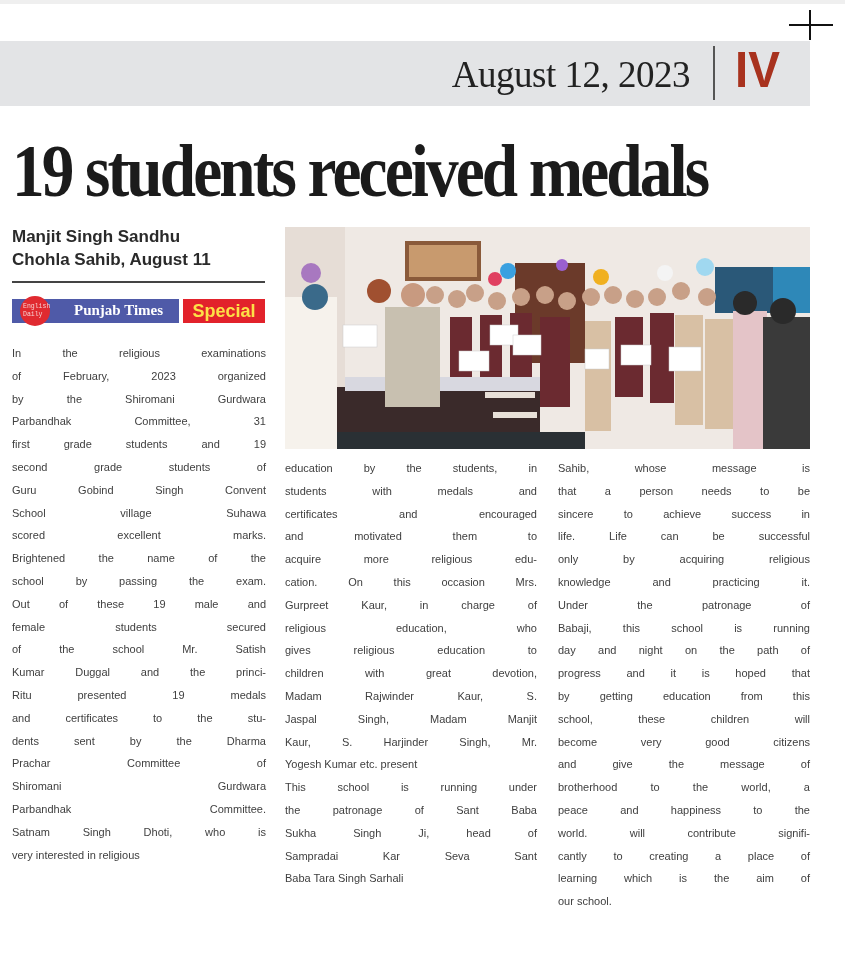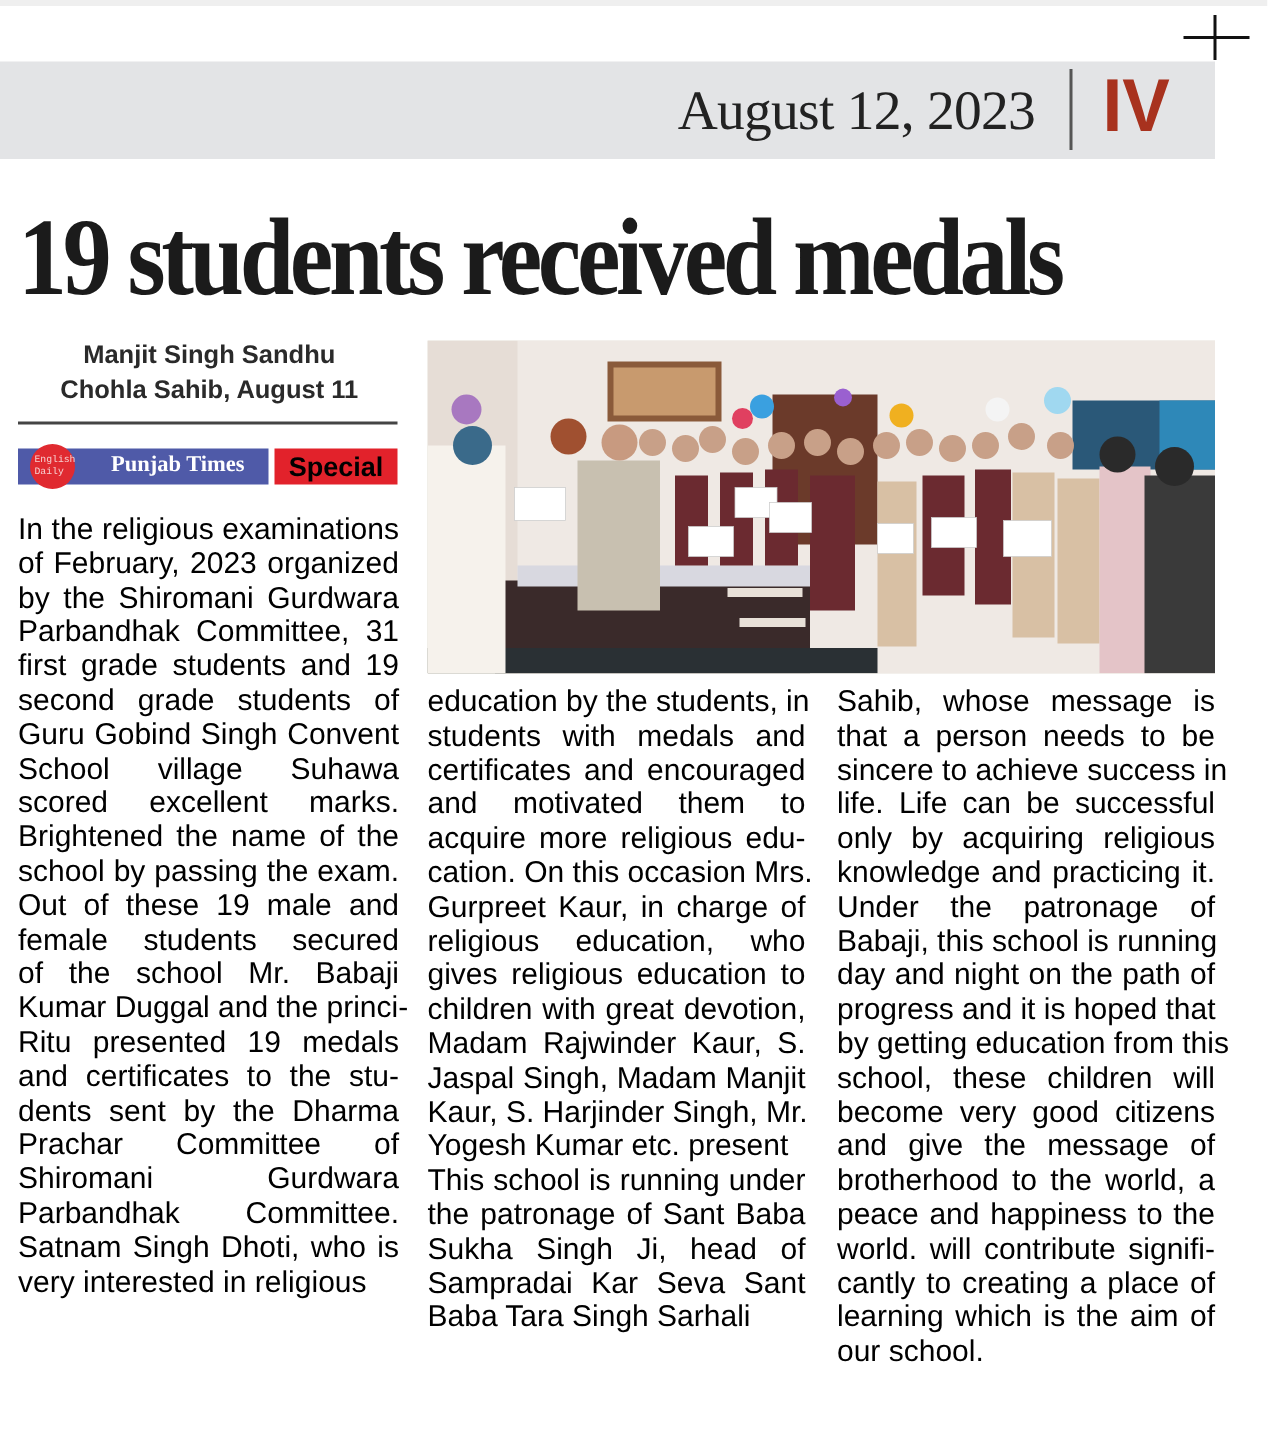--- a/index.html
+++ b/index.html
@@ -29,44 +29,44 @@
       transform: scaleX(0.95); transform-origin: left;
     }
     .headline {
       position: absolute; left: 12px; top: 128px; width: 830px;
       font-family: "Liberation Serif", serif; font-weight: bold; font-size: 68px; color: #1b1b1b;
       letter-spacing: -3px; line-height: 80px; white-space: nowrap;
       transform: scaleX(0.96) scaleY(1.08); transform-origin: left top;
     }
     .byline {
       position: absolute; left: 12px; top: 225px; width: 255px;
-      font-weight: bold; font-size: 17px; line-height: 23px; color: #2a2a2a; text-align: center;
+      font-weight: bold; font-size: 17px; line-height: 23px; color: #2a2a2a;
     }
     .byline-rule { position: absolute; left: 12px; top: 281px; width: 253px; height: 1.5px; background: #444; }
     .brand { position: absolute; left: 12px; top: 296px; width: 254px; height: 28px; text-decoration: underline; }
     .brand-blue { position: absolute; left: 0; top: 3px; width: 167px; height: 24px; background: #4f5aa8; }
     .brand-circle {
       position: absolute; left: 8px; top: 0; width: 30px; height: 30px; border-radius: 50%;
       background: #e02a30; color: #f6d0d0; font-family: "Liberation Mono", monospace;
       font-size: 6.5px; line-height: 8px; padding-top: 7px; box-sizing: border-box; padding-left: 3px;
     }
     .brand-name {
       position: absolute; left: 62px; top: 6px; color: #fff;
       font-family: "Liberation Serif", serif; font-size: 15px; font-weight: bold;
     }
     .brand-special {
       position: absolute; left: 171px; top: 3px; width: 82px; height: 24px; background: #e2222b;
-      color: #000000; font-weight: bold; font-size: 18px; line-height: 24px; text-align: center;
+      color: #fde047; font-weight: bold; font-size: 18px; line-height: 24px; text-align: center;
     }
     .photo {
       position: absolute; left: 285px; top: 227px; width: 525px; height: 222px;
       overflow: hidden; background: #e9e2dc;
     }
     .col {
-      position: absolute; font-size: 20px; line-height: 22.8px; color: #000000;
+      position: absolute; font-size: 11px; line-height: 22.8px; color: #404040;
       text-align: justify; text-align-last: auto;
     }
     .col .ln { display: block; white-space: nowrap; text-align: justify; text-align-last: justify; height: 22.8px; }
     .col .ln.last { text-align-last: left; }
     .col1 { left: 12px; top: 342px; width: 254px; }
     .col2 { left: 285px; top: 457px; width: 252px; }
     .col3 { left: 558px; top: 457px; width: 252px; }
   </style>
 </head>
 <body>
@@ -179,21 +179,21 @@
     <span class="ln">Parbandhak Committee, 31</span>
     <span class="ln">first grade students and 19</span>
     <span class="ln">second grade students of</span>
     <span class="ln">Guru Gobind Singh Convent</span>
     <span class="ln">School village Suhawa</span>
     <span class="ln">scored excellent marks.</span>
     <span class="ln">Brightened the name of the</span>
     <span class="ln">school by passing the exam.</span>
     <span class="ln">Out of these 19 male and</span>
     <span class="ln">female students secured</span>
-    <span class="ln">of the school Mr. Babaji</span>
+    <span class="ln">of the school Mr. Satish</span>
     <span class="ln">Kumar Duggal and the princi-</span>
     <span class="ln">Ritu presented 19 medals</span>
     <span class="ln">and certificates to the stu-</span>
     <span class="ln">dents sent by the Dharma</span>
     <span class="ln">Prachar Committee of</span>
     <span class="ln">Shiromani Gurdwara</span>
     <span class="ln">Parbandhak Committee.</span>
     <span class="ln">Satnam Singh Dhoti, who is</span>
     <span class="ln last">very interested in religious</span>
   </div>

